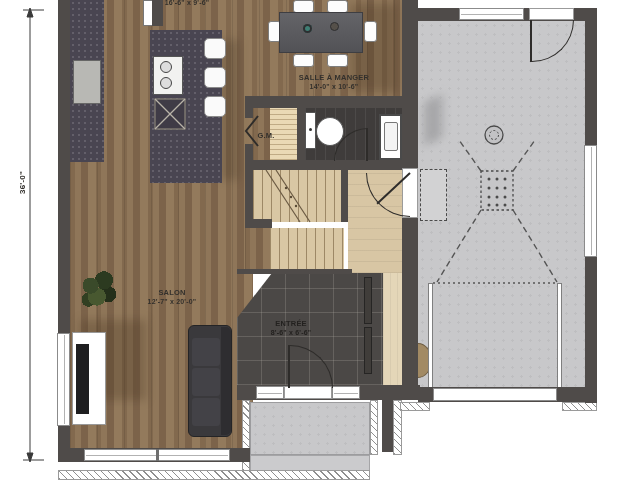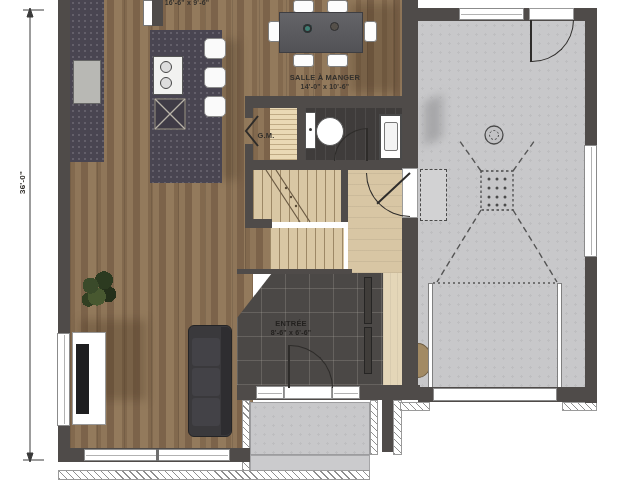--- a/index.html
+++ b/index.html
@@ -225,32 +225,36 @@
       <line x1="513" y1="210" x2="557" y2="282"></line>
     </g>
 
     <line x1="433" y1="283" x2="557" y2="283" stroke="#555" stroke-width="1.5" stroke-dasharray="2 3"></line>
   </svg>
 
   <div class="lbl" style="left:137px;top:-2px;width:100px;">
     <div class="dims">16'-6" x 9'-6"</div>
   </div>
 
-  <div class="lbl" style="left:265px;top:73px;width:120px;">
+  <div class="lbl" style="left:274px;top:73px;width:120px;">
     <div>SALLE À MANGER</div>
     <div class="dims">14'-0" x 10'-6"</div>
   </div>
 
   <div class="lbl" style="left:246px;top:131px;width:40px;">
     <div>G.M.</div>
   </div>
 
 
 
 
+  <div class="lbl" style="left:122px;top:288px;width:100px;">
+    <div>SALON</div>
+    <div class="dims">12'-7" x 20'-0"</div>
+  </div>
 
   <div class="lbl" style="left:241px;top:319px;width:100px;color:#23211f;">
     <div>ENTRÉE</div>
     <div class="dims">8'-6" x 6'-6"</div>
   </div>
 
 
   <div class="lbl" style="left:-3px;top:178px;width:50px;transform:rotate(-90deg);font-size:8px;">
     <div>36'-0"</div>
   </div>

